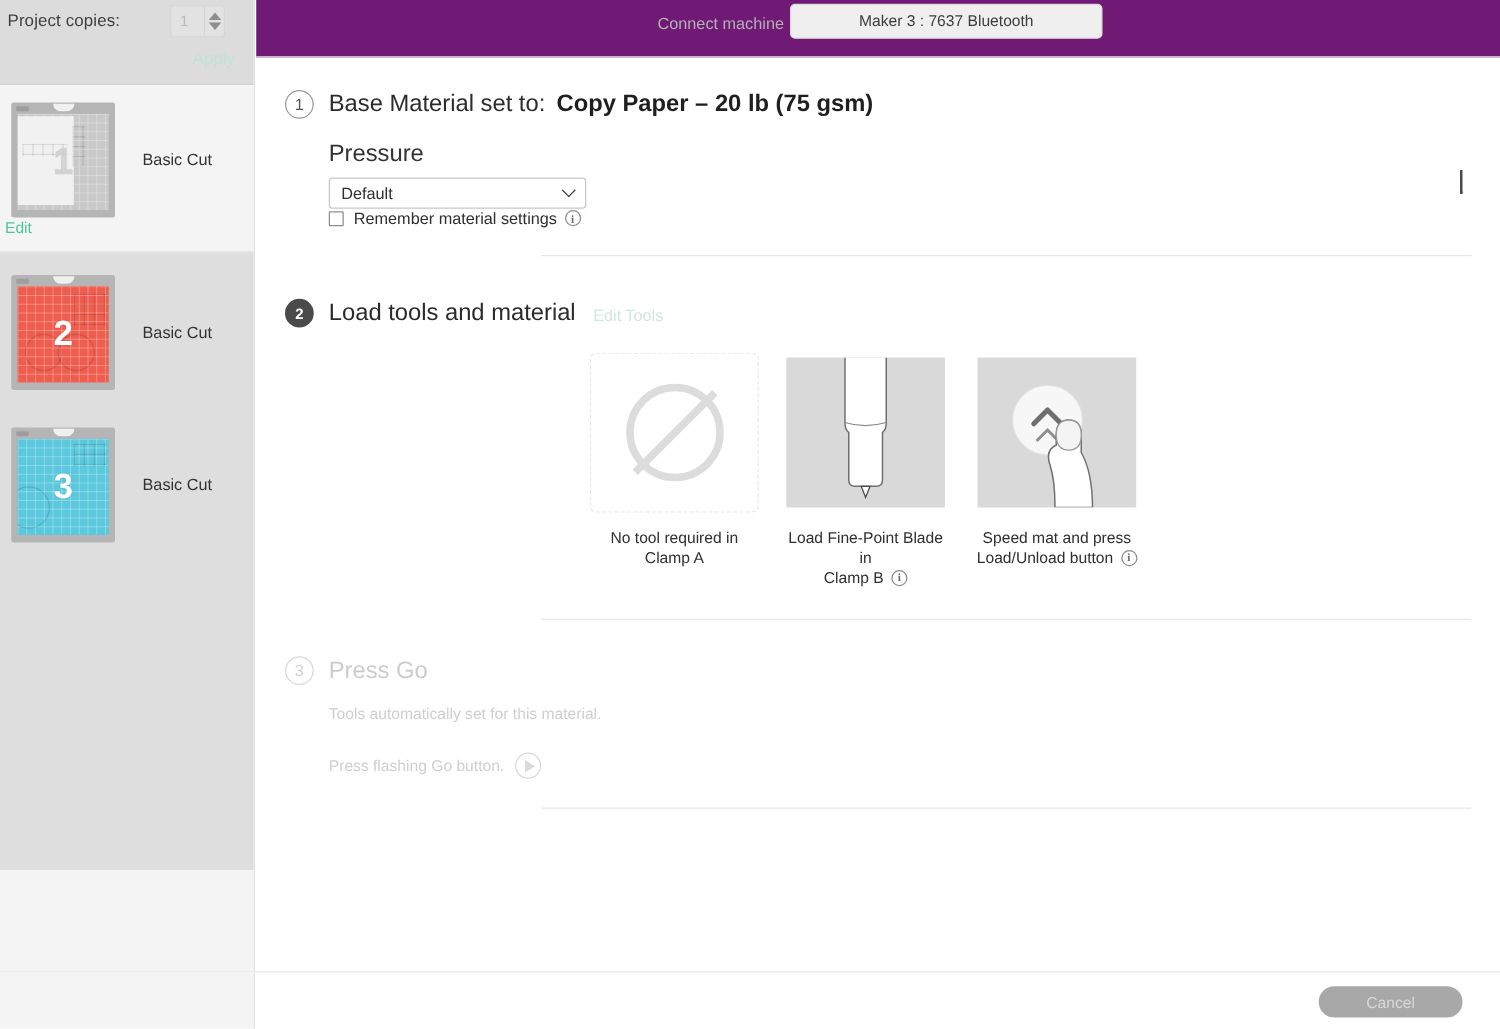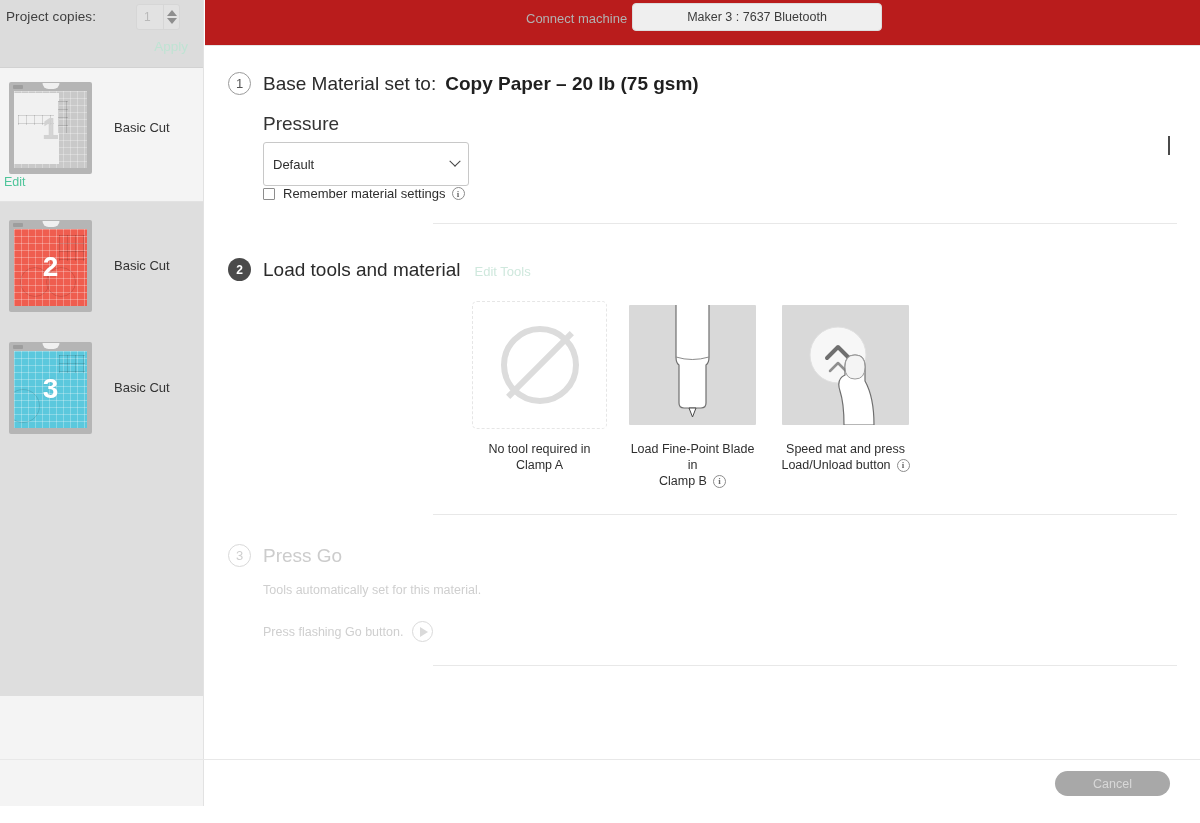--- a/index.html
+++ b/index.html
@@ -160,21 +160,21 @@
 
   
   .main {
     position: absolute; left: 205px; top: 0;
     width: 995px; height: 777px;
     background: #ffffff;
   }
   .topbar {
     position: relative;
     height: 46px;
-    background: #b91c1c;
+    background: #701a75;
     border-bottom: 1px solid #e6e6e6;
   }
   .connect-label {
     position: absolute; left: 321px; top: 11px;
     font-size: 13px; color: #b2b2b2;
   }
   .machine-pill {
     position: absolute; left: 427px; top: 3px;
     width: 250px; height: 28px;
     background: #efefef;
@@ -221,21 +221,21 @@
 
   .divider {
     height: 1px; background: #e8e8e8;
     margin: 0 23px 0 228px;
   }
 
   .pressure-block { padding: 18px 0 0 58px; }
   .pressure-label { font-size: 19px; color: #333; }
   .select-box {
     margin-top: 7px;
-    width: 206px; height: 44px;
+    width: 206px; height: 25px;
     background: #fff;
     border: 1px solid #c8c8c8;
     border-radius: 3px;
     display: flex; align-items: center; justify-content: space-between;
     padding: 0 9px;
     font-size: 13px; color: #2e2e2e;
   }
   .chev-sm {
     width: 8px; height: 8px;
     border-right: 1.7px solid #444;
@@ -319,21 +319,21 @@
     width: 0; height: 0;
     border-top: 5px solid transparent;
     border-bottom: 5px solid transparent;
     border-left: 8px solid #dadada;
     margin-left: 2px;
   }
 
   
   .footer {
     position: absolute; left: 0; bottom: 0;
-    width: 1200px; height: 64px;
+    width: 1200px; height: 46px;
     background: #ffffff;
     border-top: 1px solid #e8e8e8;
   }
   .footer-left-shade {
     position: absolute; left: 0; top: 0;
     width: 204px; height: 46px;
     background: #f4f4f4;
     border-right: 1px solid #e2e2e2;
   }
   .cancel-btn {

